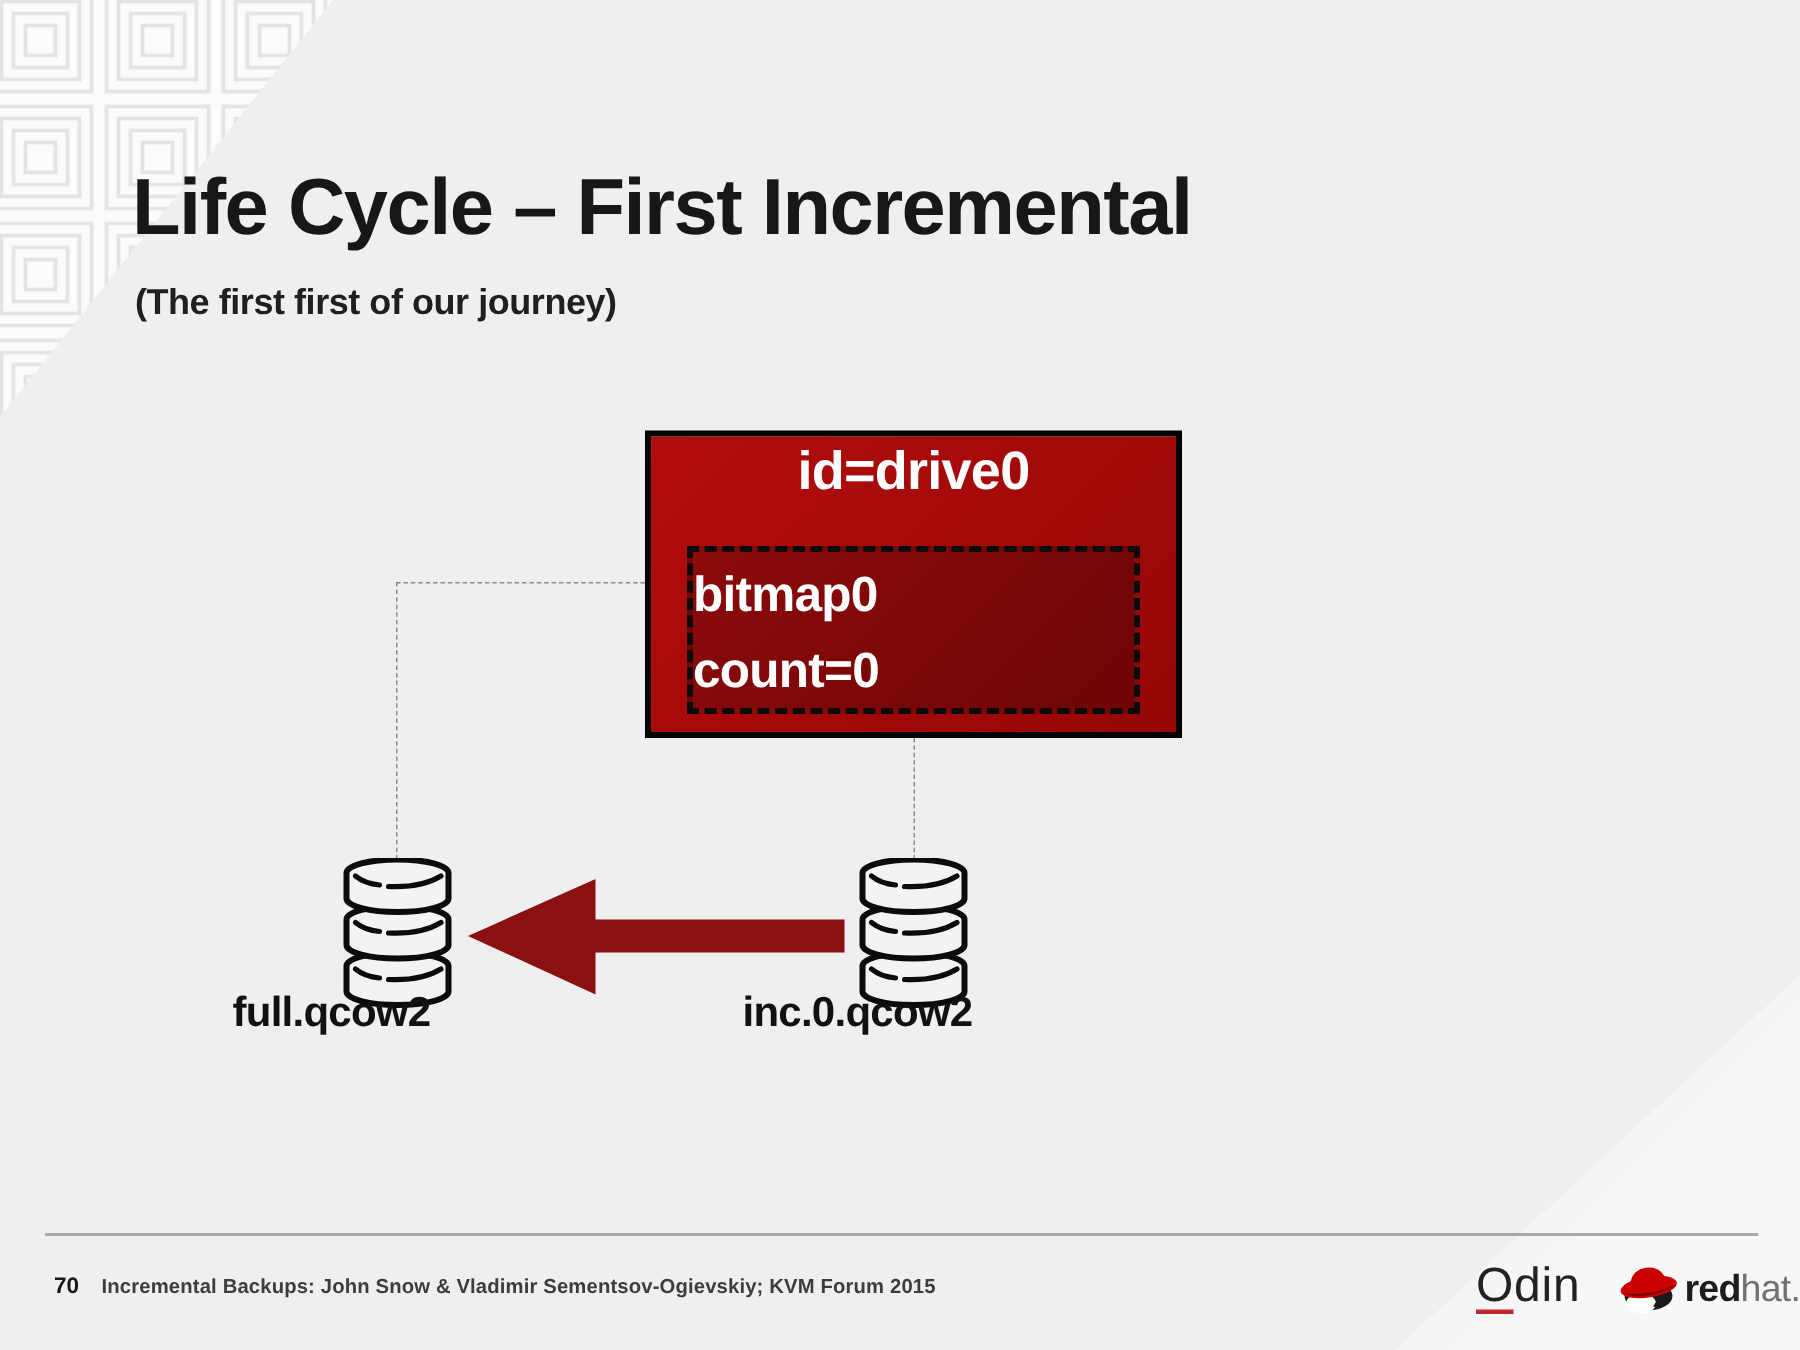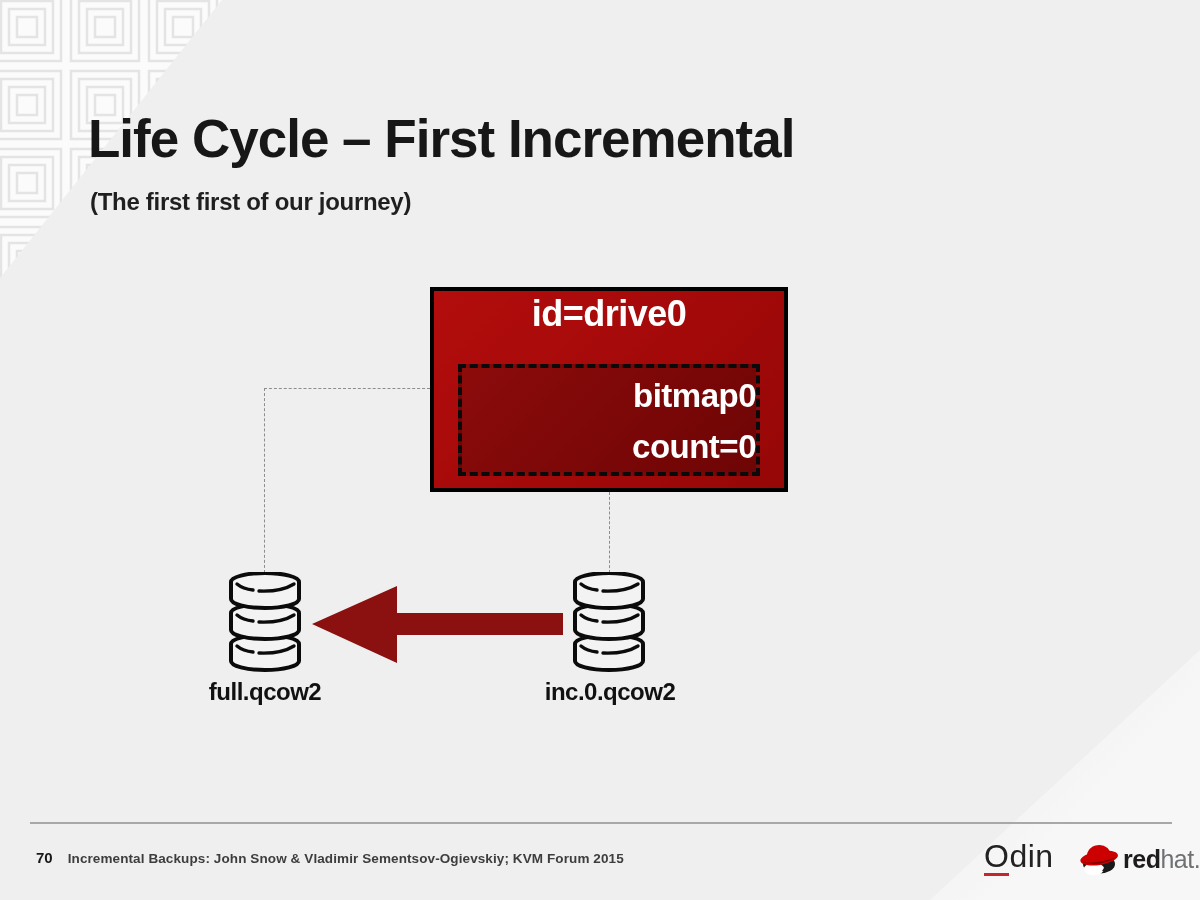--- a/index.html
+++ b/index.html
@@ -43,42 +43,42 @@
     border:4px solid #000;
   }
   .drive-title {
     margin-top:2px; text-align:center;
     font-size:36px; font-weight:bold; color:#fff; letter-spacing:-0.5px;
   }
   .bitmap-box {
     position:absolute; left:24px; right:24px; top:73px; bottom:12px;
     border:4px dashed #0a0a0a;
     background:linear-gradient(135deg,#8c0b0b 0%,#7a0707 60%,#6e0505 100%);
-    text-align:right; padding-top:2px;
+    text-align:left; padding-top:2px;
   }
   .bitmap-line {
     font-size:33px; font-weight:bold; color:#fff; line-height:1.55;
     letter-spacing:-0.5px;
   }
 
   
   .conn { position:absolute; border-color:#8d8d8d; }
   .conn-h  { left:264px; top:388px; width:166px; height:0; border-top:1px dashed #8d8d8d; }
   .conn-vl { left:264px; top:388px; width:0; height:185px; border-left:1px dashed #8d8d8d; }
   .conn-vr { left:609px; top:492px; width:0; height:81px;  border-left:1px dashed #8d8d8d; }
 
   
   .disk { position:absolute; width:78px; height:100px; }
   .disk-left  { left:226px; top:572px; }
   .disk-right { left:570px; top:572px; }
   .copy-arrow { position:absolute; left:305px; top:580px; width:265px; height:90px; }
 
   .disk-label {
-    position:absolute; top:678px; text-align:center;
-    font-size:24px; font-weight:bold; color:#111; letter-spacing:-0.5px;
+    position:absolute; top:659px; text-align:left;
+    font-size:28px; font-weight:bold; color:#111; letter-spacing:-0.5px;
   }
   .disk-label-left  { left:155px; width:220px; }
   .disk-label-right { left:495px; width:230px; }
 
   
   .footer-line {
     position:absolute; left:30px; top:822px; width:1142px; height:0;
     border-top:2px solid #a8a8a8;
   }
   .footer { position:absolute; left:36px; top:849px; display:flex; align-items:baseline; }

